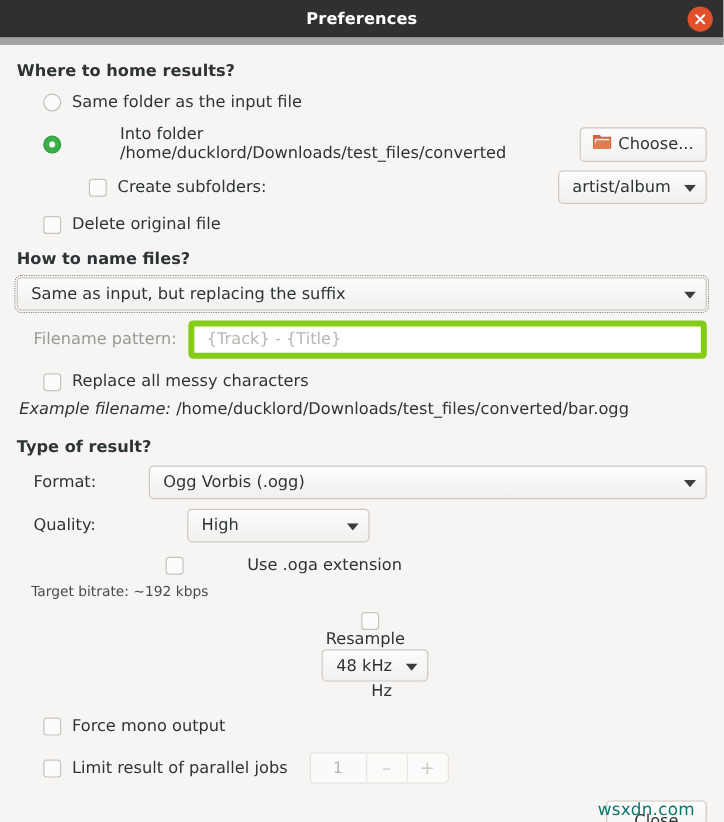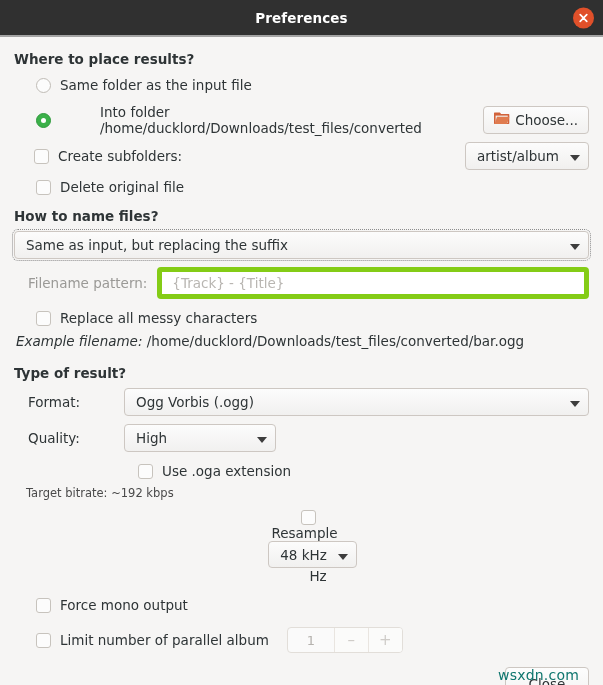--- a/index.html
+++ b/index.html
@@ -14,21 +14,21 @@
     color: #2e3436;
     font-size: 13.5px;
     -webkit-font-smoothing: antialiased;
   }
 
   
   .titlebar {
     position: relative;
     height: 37px;
     background: #303030;
-    border-bottom: 2px solid #a3a3a3;
+    border-bottom: 6px solid #a3a3a3;
     display: flex; align-items: center; justify-content: center;
   }
   .titlebar-title {
     color: #ffffff;
     font-size: 13.5px;
     font-weight: bold;
     letter-spacing: .1px;
   }
   .close-btn {
     position: absolute;
@@ -253,21 +253,21 @@
     <span>
       <svg width="11" height="11" viewBox="0 0 11 11">
         <path d="M2.2 2.2 L8.8 8.8 M8.8 2.2 L2.2 8.8" stroke="#ffffff" stroke-width="1.7" stroke-linecap="round"></path>
       </svg>
     </span>
   </button>
 </div>
 
 <div class="content">
 
-  <div class="section-title">Where to place results?</div>
+  <div class="section-title">Where to home results?</div>
 
   <div class="row indent-1">
     <span class="radio"></span>
     <span class="lbl">Same folder as the input file</span>
   </div>
 
   <div class="row indent-1" style="margin-bottom:6px;gap:40px;">
     <span class="radio checked"></span>
     <span class="lbl">Into folder /home/ducklord/Downloads/test_files/converted</span>
     <button class="btn" style="margin-left:auto;">
@@ -275,21 +275,21 @@
         <svg width="16" height="14" viewBox="0 0 16 14">
           <path d="M0.6 1.4 h5.3 l1.2 1.5 h7.6 a0.6 0.6 0 0 1 .6 .6 v8.8 a0.6 .6 0 0 1 -.6 .6 H.6 a.6 .6 0 0 1 -.6 -.6 V2 a.6 .6 0 0 1 .6 -.6 z" fill="#d2623a"></path>
           <path d="M1.6 4.6 h12.2 v7.4 H1.6 z" fill="#f0f0ee"></path>
           <path d="M0.6 12.9 L3 5.8 h12.4 l-2.4 7.1 z" fill="#e07b4f"></path>
         </svg>
       </span>
       <span>Choose...</span>
     </button>
   </div>
 
-  <div class="row" style="margin-left:20px; margin-bottom:6px;">
+  <div class="row" style="margin-left:60px; margin-bottom:6px;">
     <span class="checkbox"></span>
     <span class="lbl">Create subfolders:</span>
     <div class="combo" style="margin-left:auto;">
       <span class="combo-text">artist/album</span>
       <span class="arrow">
         <svg width="10" height="6" viewBox="0 0 10 6">
             <path d="M0 0 L5 6 L10 0 z" fill="#3d3d3d"></path>
           </svg>
       </span>
     </div>
@@ -337,33 +337,33 @@
     <div class="combo" style="flex:1 1 auto;">
       <span class="combo-text">Ogg Vorbis (.ogg)</span>
       <span class="arrow">
         <svg width="10" height="6" viewBox="0 0 10 6">
             <path d="M0 0 L5 6 L10 0 z" fill="#3d3d3d"></path>
           </svg>
       </span>
     </div>
   </div>
 
-  <div class="row" style="margin-bottom:8px;">
+  <div class="row" style="margin-bottom:8px;gap:32px;">
     <span class="label-col">Quality:</span>
     <div class="combo" style="width:152px;">
       <span class="combo-text">High</span>
       <span class="arrow">
         <svg width="10" height="6" viewBox="0 0 10 6">
             <path d="M0 0 L5 6 L10 0 z" fill="#3d3d3d"></path>
           </svg>
       </span>
     </div>
   </div>
 
-  <div class="row" style="margin-left:124px; margin-bottom:4px;">
+  <div class="row" style="margin-left:124px; margin-bottom:4px;gap:44px;">
     <span class="checkbox"></span>
     <span class="lbl">Use .oga extension</span>
   </div>
 
   <div class="hint">Target bitrate: ~192 kbps</div>
 
   <div class="row indent-1" style="margin-bottom:10px;flex-direction:column;">
     <span class="checkbox"></span>
     <span class="lbl" style="margin-right:16px;">Resample</span>
     <div class="combo" style="height:27px;">
@@ -377,21 +377,21 @@
     <span class="lbl" style="margin-left:11px;">Hz</span>
   </div>
 
   <div class="row indent-1" style="margin-bottom:11px;">
     <span class="checkbox"></span>
     <span class="lbl">Force mono output</span>
   </div>
 
   <div class="row indent-1">
     <span class="checkbox"></span>
-    <span class="lbl" style="margin-right:18px;">Limit number of parallel album</span>
+    <span class="lbl" style="margin-right:18px;">Limit result of parallel jobs</span>
     <div class="spin">
       <span class="val">1</span>
       <span class="sbtn">–</span>
       <span class="sbtn">+</span>
     </div>
   </div>
 
   <div class="footer">
     <button class="close-text-btn">Close</button>
   </div>

